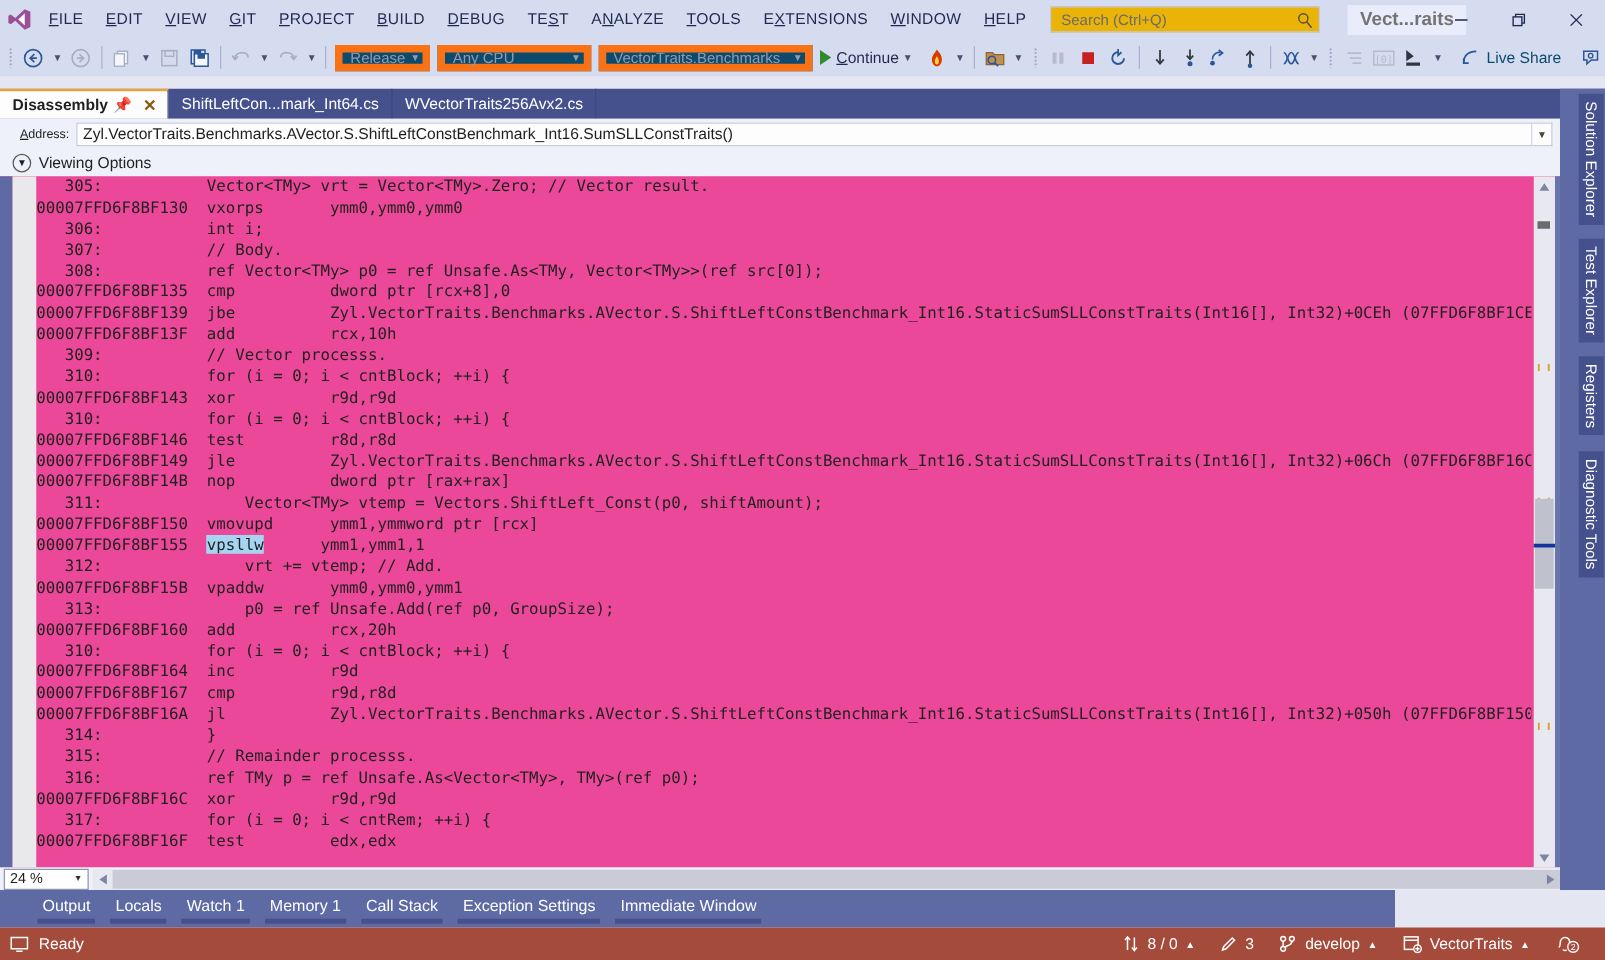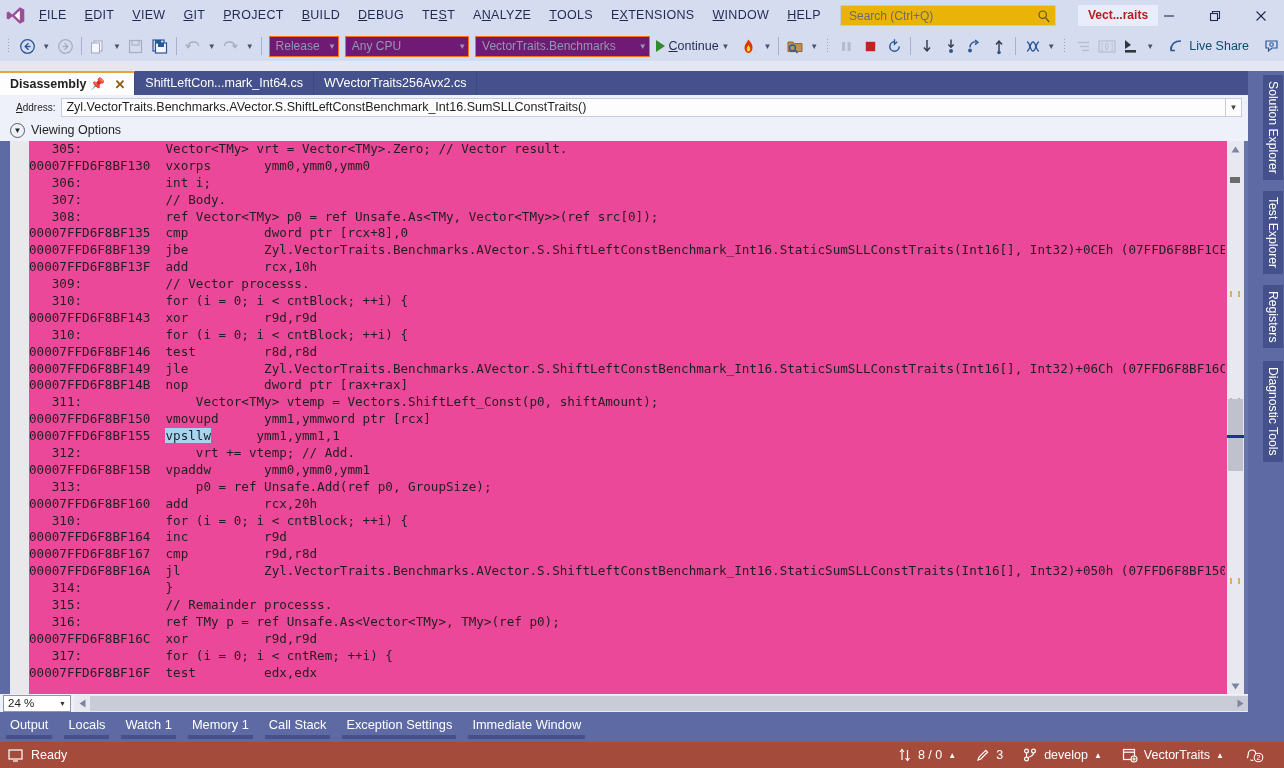--- a/index.html
+++ b/index.html
@@ -42,21 +42,21 @@
   .search-box input {
     border: 0; outline: 0; flex: 1; font-size: 12px;
     font-family: "Liberation Sans", sans-serif;
     color: #333; background: transparent;
   }
   .search-box input::placeholder { color: #6b6b6b; }
   .search-ico { width: 14px; height: 14px; opacity: .8; }
   .sol-name {
     margin-left: 22px;
     background: #e8ecfb;
-    color: #b91c1c; font-weight: bold; font-size: 12px;
+    color: #737373; font-weight: bold; font-size: 15px;
     padding: 3px 10px 4px 10px;
   }
   .wbtns { position: absolute; right: 0; top: 0; display: flex; height: 31px; }
   .wbtn {
     width: 46px; height: 31px; display: flex; align-items: center; justify-content: center;
   }
   .wbtn svg { display: block; }
 
   
   .toolbar {
@@ -70,21 +70,21 @@
     background-image: radial-gradient(#9aa4c6 40%, transparent 42%);
     background-size: 3px 3px;
   }
   .tb-btn {
     height: 24px; min-width: 24px; display: flex; align-items: center; justify-content: center;
     padding: 0 2px;
   }
   .tb-sep { width: 1px; height: 18px; background: #a8b0cd; margin: 0 4px; }
   .tb-caret { font-size: 8px; color: #4a5170; padding: 0 3px; }
   .tb-combo {
-    height: 21px; border: 1px solid #f97316; background: #701a75;
+    height: 21px; border: 6px solid #f97316; background: #0c4a6e;
     display: flex; align-items: center; padding: 0 2px 0 6px;
     color: #9399ad; font-size: 12px; margin: 0 3px;
   }
   .tb-combo .cb-txt { flex: 1; white-space: nowrap; overflow: hidden; }
   .tb-combo .cb-ar { font-size: 8px; color: #9399ad; padding-left: 4px; }
   .continue-btn {
     display: flex; align-items: center; height: 24px; padding: 0 4px 0 3px;
     color: #1f2a50; font-size: 12.5px; white-space: nowrap;
   }
   .play-tri {
@@ -209,22 +209,22 @@
     padding-left: 4px;
   }
   .zoom-combo .zc-txt { flex: 1; }
   .zoom-combo .zc-ar { font-size: 7px; padding-right: 4px; color: #333; }
   .hsb { flex: 1; height: 17px; background: #e8e9f0; display: flex; align-items: center; margin-left: 3px; position: relative; }
   .hsb-left, .hsb-right { width: 16px; height: 17px; display: flex; align-items: center; justify-content: center; }
   .hsb-thumb { position: absolute; left: 16px; height: 15px; top: 1px; width: 1160px; background: #c9ccd7; }
 
   
   .bottomtabs {
-    position: absolute; left: 0; top: 712px; width: 1284px; height: 30px;
-    background: #5d6aa4; display: flex; align-items: center;
+    position: absolute; left: 0; top: 712px; width: 1116px; height: 30px;
+    background: #5d6aa4; display: flex; align-items: center; padding-left: 24px;
   }
   .btab {
     height: 30px; display: flex; align-items: flex-start; padding: 5px 10px 0 10px;
     font-size: 12.8px; color: #ffffff; white-space: nowrap; position: relative;
   }
   .btab::after {
     content: ""; position: absolute; left: 6px; right: 6px; bottom: 3px; height: 4px;
     background: #44518c;
   }
 

